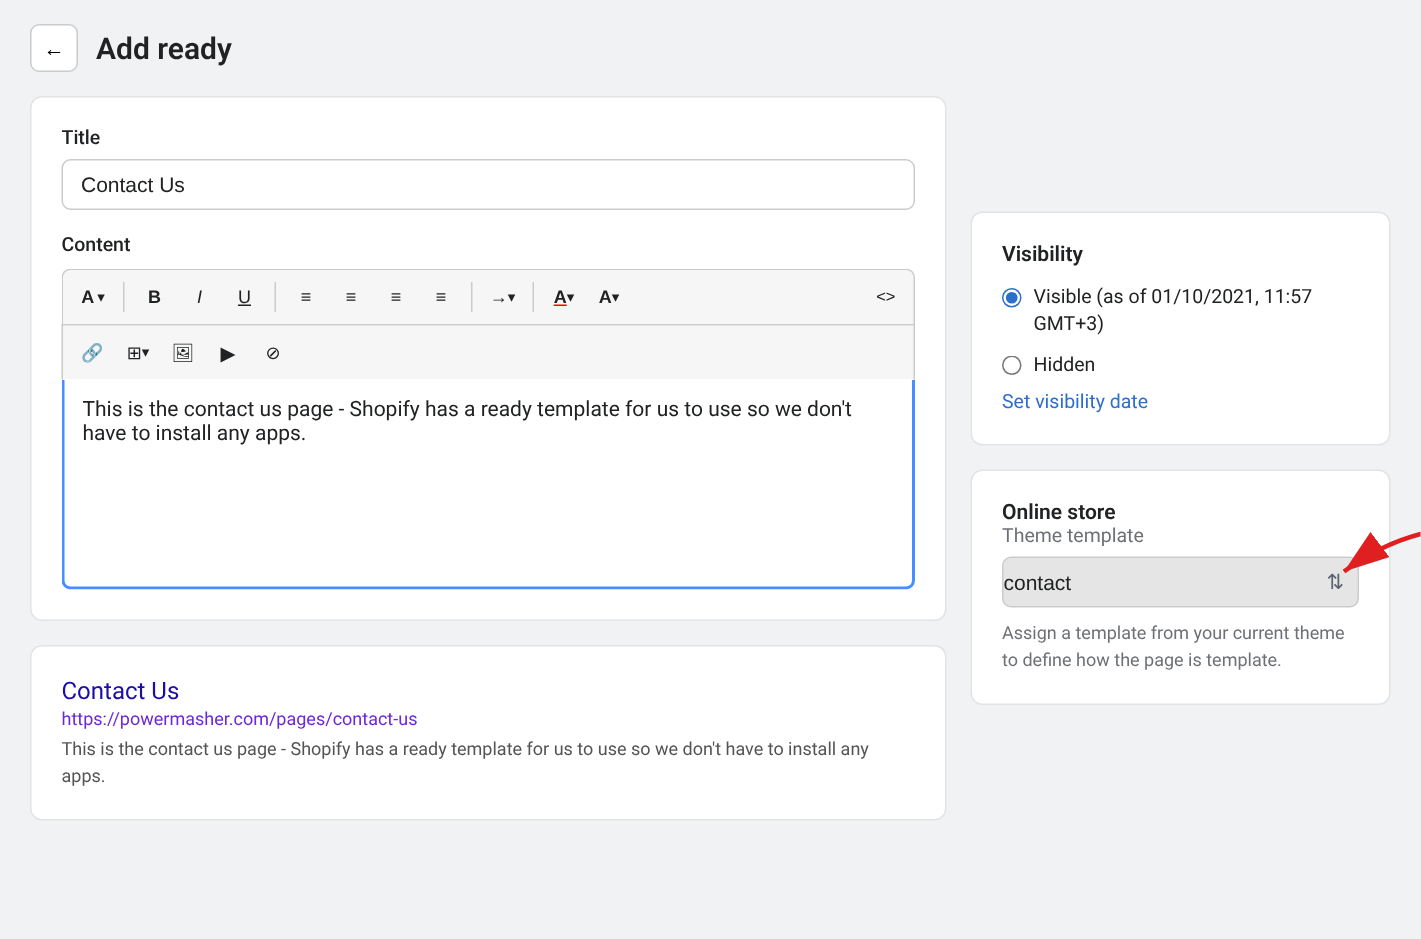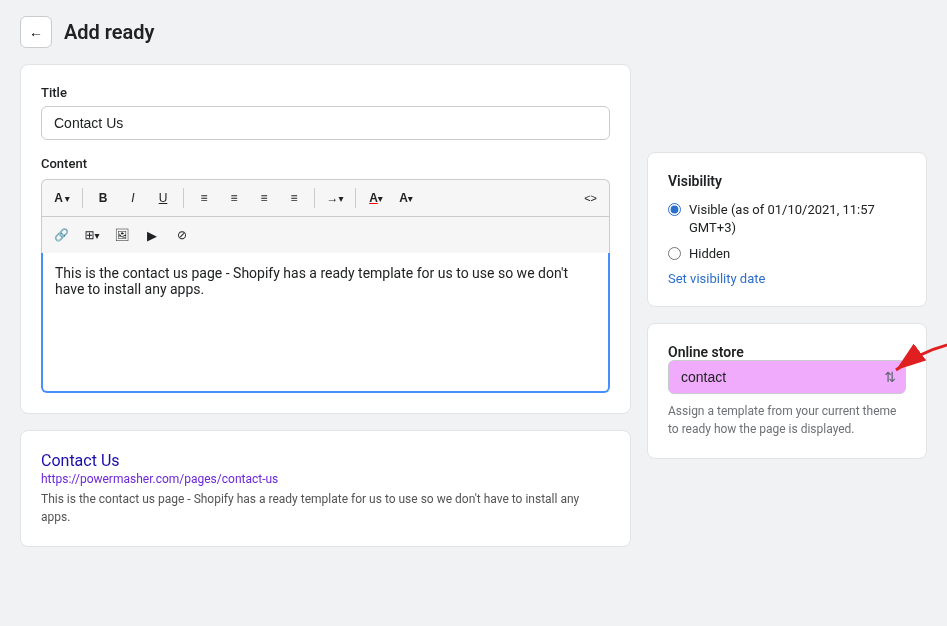--- a/index.html
+++ b/index.html
@@ -245,26 +245,26 @@
       color: #6d7175;
       margin-bottom: 6px;
     }
 
     .template-select-wrapper {
       position: relative;
     }
 
     .template-select {
       width: 100%;
-      padding: 8px 32px 8px 12px;
+      padding: 8px 32px 8px 0;
       border: 1px solid #c9cccf;
       border-radius: 6px;
       font-size: 14px;
       color: #202223;
-      background: #f0abfc;
+      background: #e5e5e5;
       appearance: none;
       cursor: pointer;
       outline: none;
     }
 
     .select-arrow {
       position: absolute;
       right: 10px;
       top: 50%;
       transform: translateY(-50%);
@@ -403,37 +403,38 @@
         <input type="radio" name="visibility" class="radio-input" style="">
         <label class="radio-label">Hidden</label>
       </div>
 
       <a class="set-visibility-link">Set visibility date</a>
     </div>
 
     <div class="card online-store-card" style="overflow: visible;">
       <div class="online-store-title">Online store</div>
 
+      <div class="theme-template-label">Theme template</div>
 
       <div class="template-select-wrapper" style="position: relative;">
         
         <svg style="position:absolute; right:-90px; top:-30px; width:140px; height:70px; pointer-events:none; z-index:10;">
           <defs>
             <marker id="arrowhead" markerWidth="10" markerHeight="7" refX="10" refY="3.5" orient="auto">
               <polygon points="0 0, 10 3.5, 0 7" fill="#e02020"></polygon>
             </marker>
           </defs>
           <path d="M 130 10 Q 80 10 40 40" stroke="#e02020" stroke-width="3" fill="none" marker-end="url(#arrowhead)"></path>
         </svg>
 
         <select class="template-select">
           <option value="contact" selected="">contact</option>
           <option value="default">default</option>
         </select>
         <span class="select-arrow">⇅</span>
       </div>
 
       <p class="template-description">
-        <span>Assign a template from your current theme to ready how the page is displayed.</span>
+        <span>Assign a template from your current theme to define how the page is template.</span>
       </p>
     </div>
   </div>
 </div>
 
 </body></html>

